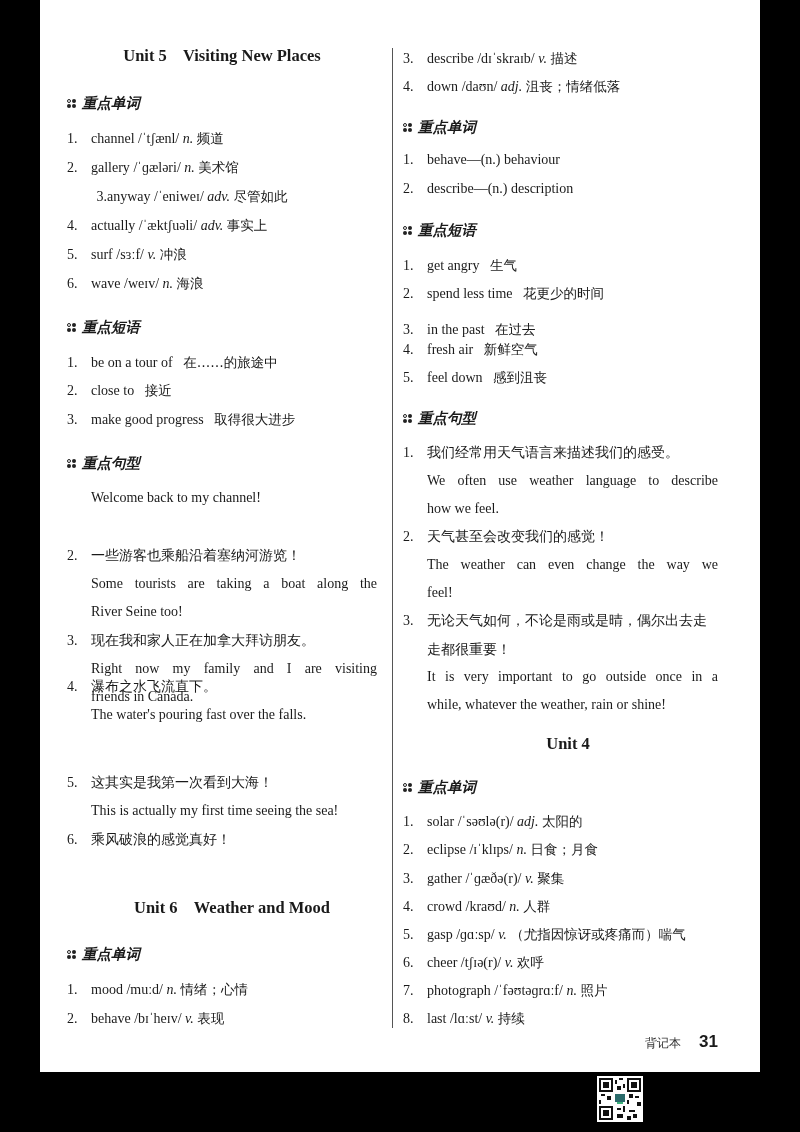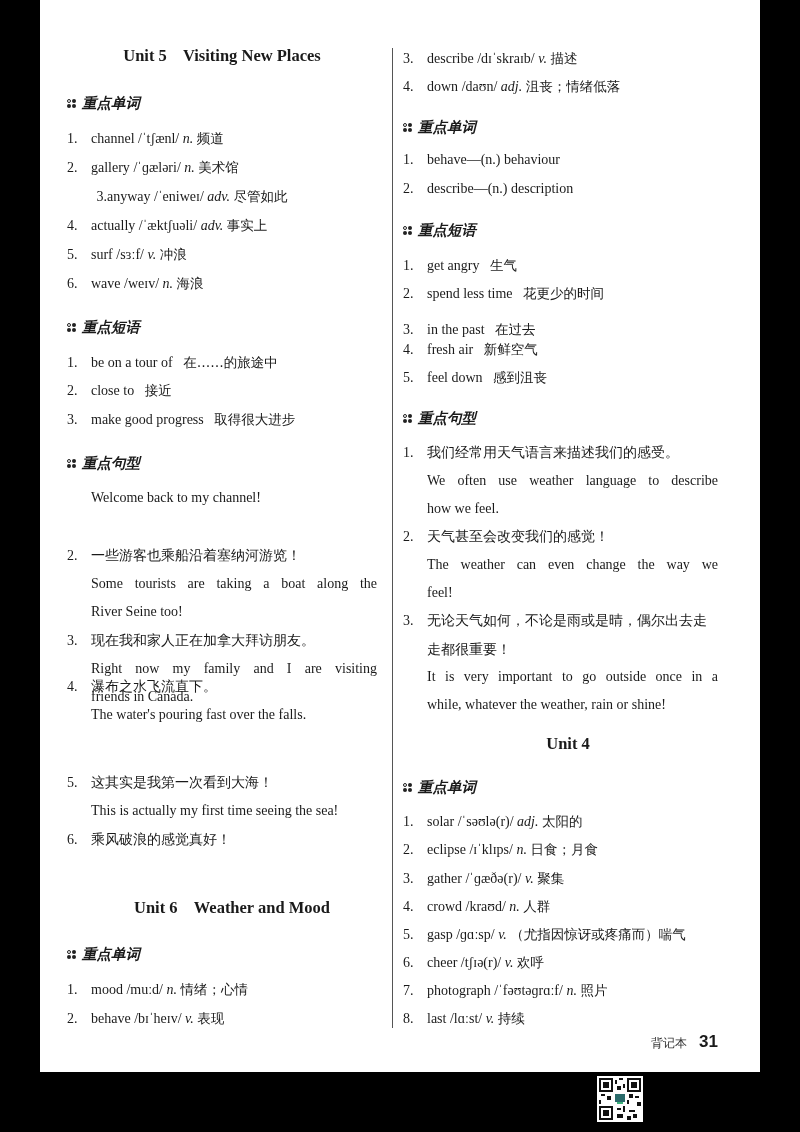--- a/index.html
+++ b/index.html
@@ -36,21 +36,21 @@
     .num { display:inline-block; width:24px; }
     .zh { font-family:"DejaVu Sans",sans-serif; font-size:13.5px; }
     .pos { font-style:italic; }
     .para {
       position:absolute; font-size:14px; line-height:28px; text-align:justify;
     }
     .para .zh { font-size:14px; }
     .para .line { display:block; white-space:nowrap; }
     .para .en { display:block; text-align:justify; text-align-last:justify; }
     .footer {
-      position:absolute; right:42px; top:1032px; display:flex; align-items:baseline; gap:12px;
+      position:absolute; right:42px; top:1032px; display:flex; align-items:baseline; gap:18px;
     }
     .footer-label { font-family:"DejaVu Sans",sans-serif; font-size:12px; color:#333; }
     .footer-page { font-family:"Liberation Sans",sans-serif; font-weight:bold; font-size:17px; }
     .qr {
       position:absolute; left:597px; top:1076px; width:42px; height:42px; background:#fff; padding:2px;
     }
     .qr svg { width:42px; height:42px; display:block; }
   </style>
 </head>
 <body>

